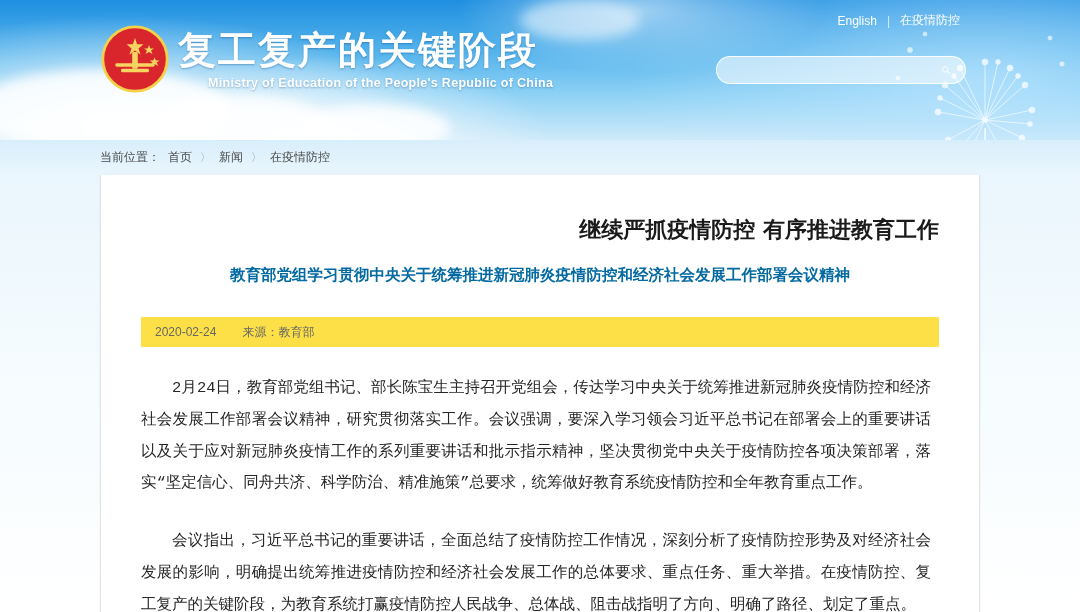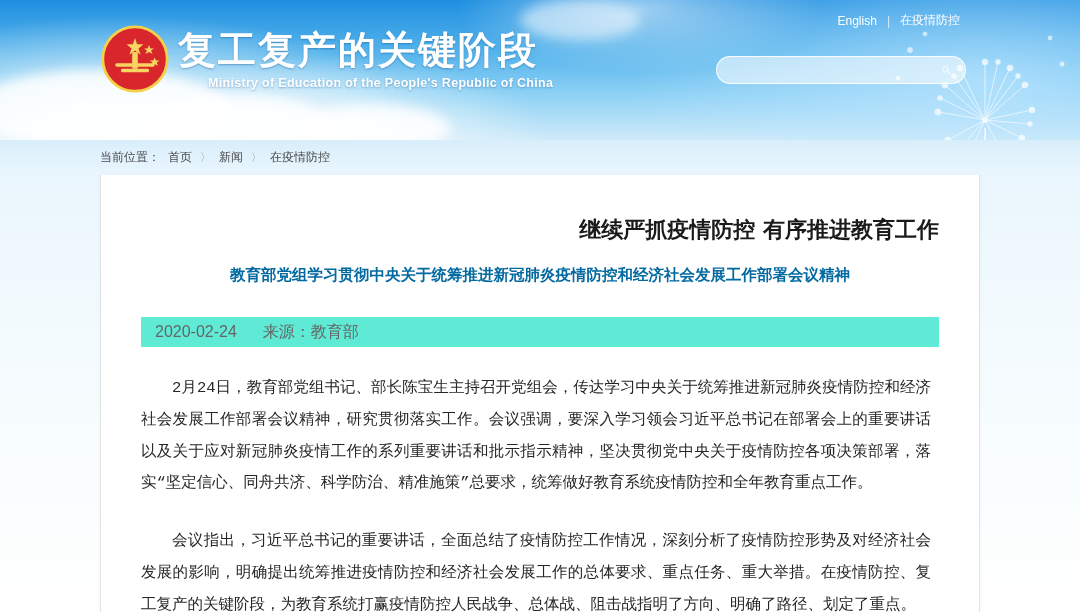--- a/index.html
+++ b/index.html
@@ -179,26 +179,26 @@
     text-align: center;
     font-family: "DejaVu Sans", sans-serif;
     font-size: 15.5px;
     font-weight: bold;
     color: #0369a1;
     line-height: 1.5;
   }
   .meta-bar {
     margin: 30px 0 0 0;
     height: 30px;
-    background: #5eead4;
+    background: #fde047;
     display: flex;
     align-items: center;
     gap: 26px;
     padding: 0 14px;
-    font-size: 16px;
+    font-size: 12px;
     color: #666666;
   }
   .article p {
     margin: 26px 8px 0 0;
     font-family: Liberation Mono, monospace;
     font-size: 15.5px;
     line-height: 2.05;
     color: #262626;
     text-align: justify;
     text-indent: 2em;

